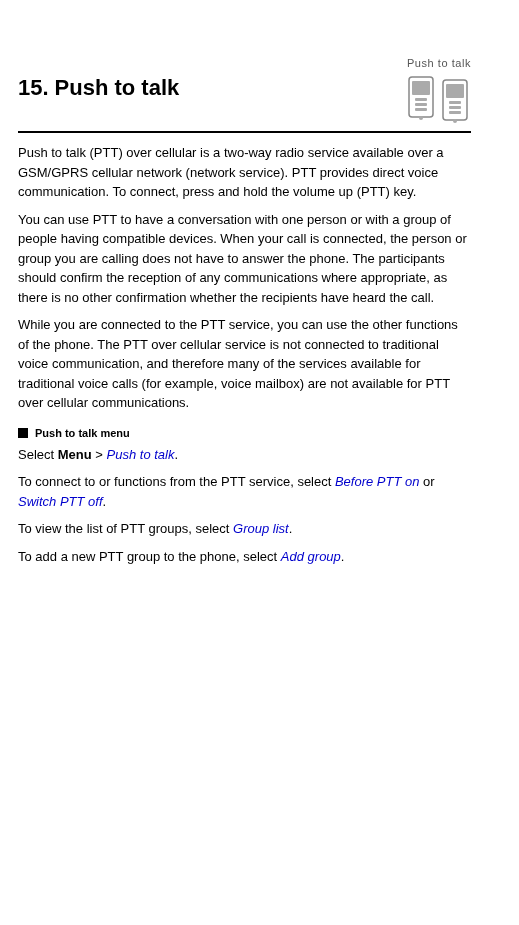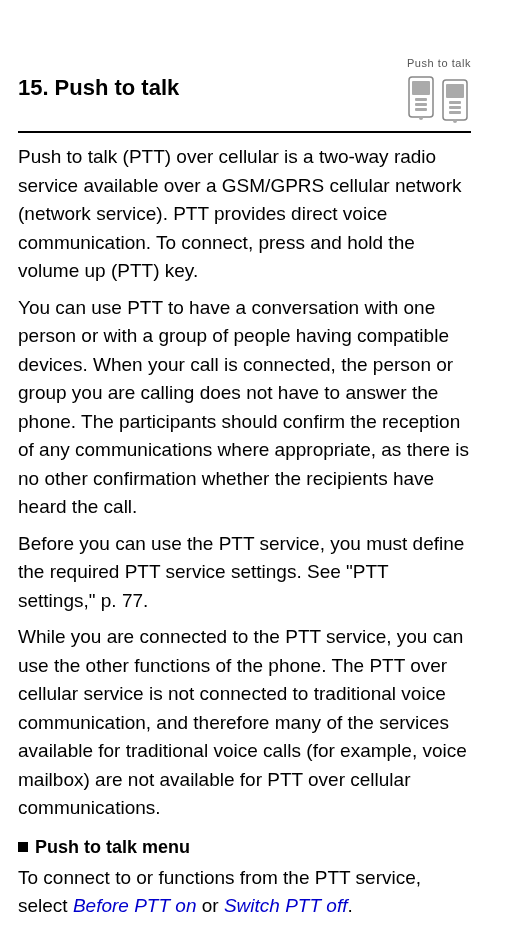--- a/index.html
+++ b/index.html
@@ -65,21 +65,21 @@
     }
 
     .chapter-icon {
       width: 64px;
       height: 50px;
       flex-shrink: 0;
       margin-left: 10px;
     }
 
     .body-text {
-      font-size: 19px;
+      font-size: 13px;
       color: #000000;
       line-height: 1.5;
       margin-bottom: 8px;
     }
 
     .section-heading {
       display: flex;
       align-items: center;
       margin-top: 14px;
       margin-bottom: 6px;
@@ -87,21 +87,21 @@
 
     .section-square {
       width: 10px;
       height: 10px;
       background: #000000;
       margin-right: 7px;
       flex-shrink: 0;
     }
 
     .section-heading-text {
-      font-size: 18px;
+      font-size: 11px;
       font-weight: bold;
       color: #000000;
     }
 
     .link-blue {
       color: #0000cc;
       font-style: italic;
     }
 
     .bold-text {
@@ -144,35 +144,40 @@
       <rect x="39" y="9" width="18" height="14" rx="1" fill="#aaa"></rect>
       <rect x="42" y="26" width="12" height="3" rx="1" fill="#aaa"></rect>
       <rect x="42" y="31" width="12" height="3" rx="1" fill="#aaa"></rect>
       <rect x="42" y="36" width="12" height="3" rx="1" fill="#aaa"></rect>
       <circle cx="48" cy="46" r="2" fill="#aaa"></circle>
     </svg>
   </div>
 
   <p class="body-text">Push to talk (PTT) over cellular is a two-way radio service available over a GSM/GPRS cellular network (network service). PTT provides direct voice communication. To connect, press and hold the volume up (PTT) key.</p>
   <p class="body-text">You can use PTT to have a conversation with one person or with a group of people having compatible devices. When your call is connected, the person or group you are calling does not have to answer the phone. The participants should confirm the reception of any communications where appropriate, as there is no other confirmation whether the recipients have heard the call.</p>
-  <p class="body-text">Before you can use the PTT service, you must define the required PTT service settings. See "PTT settings," p. 77.</p>
   <p class="body-text">While you are connected to the PTT service, you can use the other functions of the phone. The PTT over cellular service is not connected to traditional voice communication, and therefore many of the services available for traditional voice calls (for example, voice mailbox) are not available for PTT over cellular communications.</p>
 
   <div class="section-heading">
     <div class="section-square"></div>
     <span class="section-heading-text">Push to talk menu</span>
   </div>
 
+  <p class="body-text">
+    <span>Select </span><span class="bold-text">Menu</span><span> &gt; </span><span class="link-blue">Push to talk</span><span>.</span>
+  </p>
 
   <p class="body-text">
     <span>To connect to or functions from the PTT service, select </span><span class="link-blue">Before PTT on</span><span> or </span><span class="link-blue">Switch PTT off</span><span>.</span>
   </p>
 
 
   <p class="body-text">
     <span>To view the list of PTT groups, select </span><span class="link-blue">Group list</span><span>.</span>
   </p>
 
 
+  <p class="body-text">
+    <span>To add a new PTT group to the phone, select </span><span class="link-blue">Add group</span><span>.</span>
+  </p>
 
   <div class="page-number">71</div>
 
 </div>
 
 </body></html>

